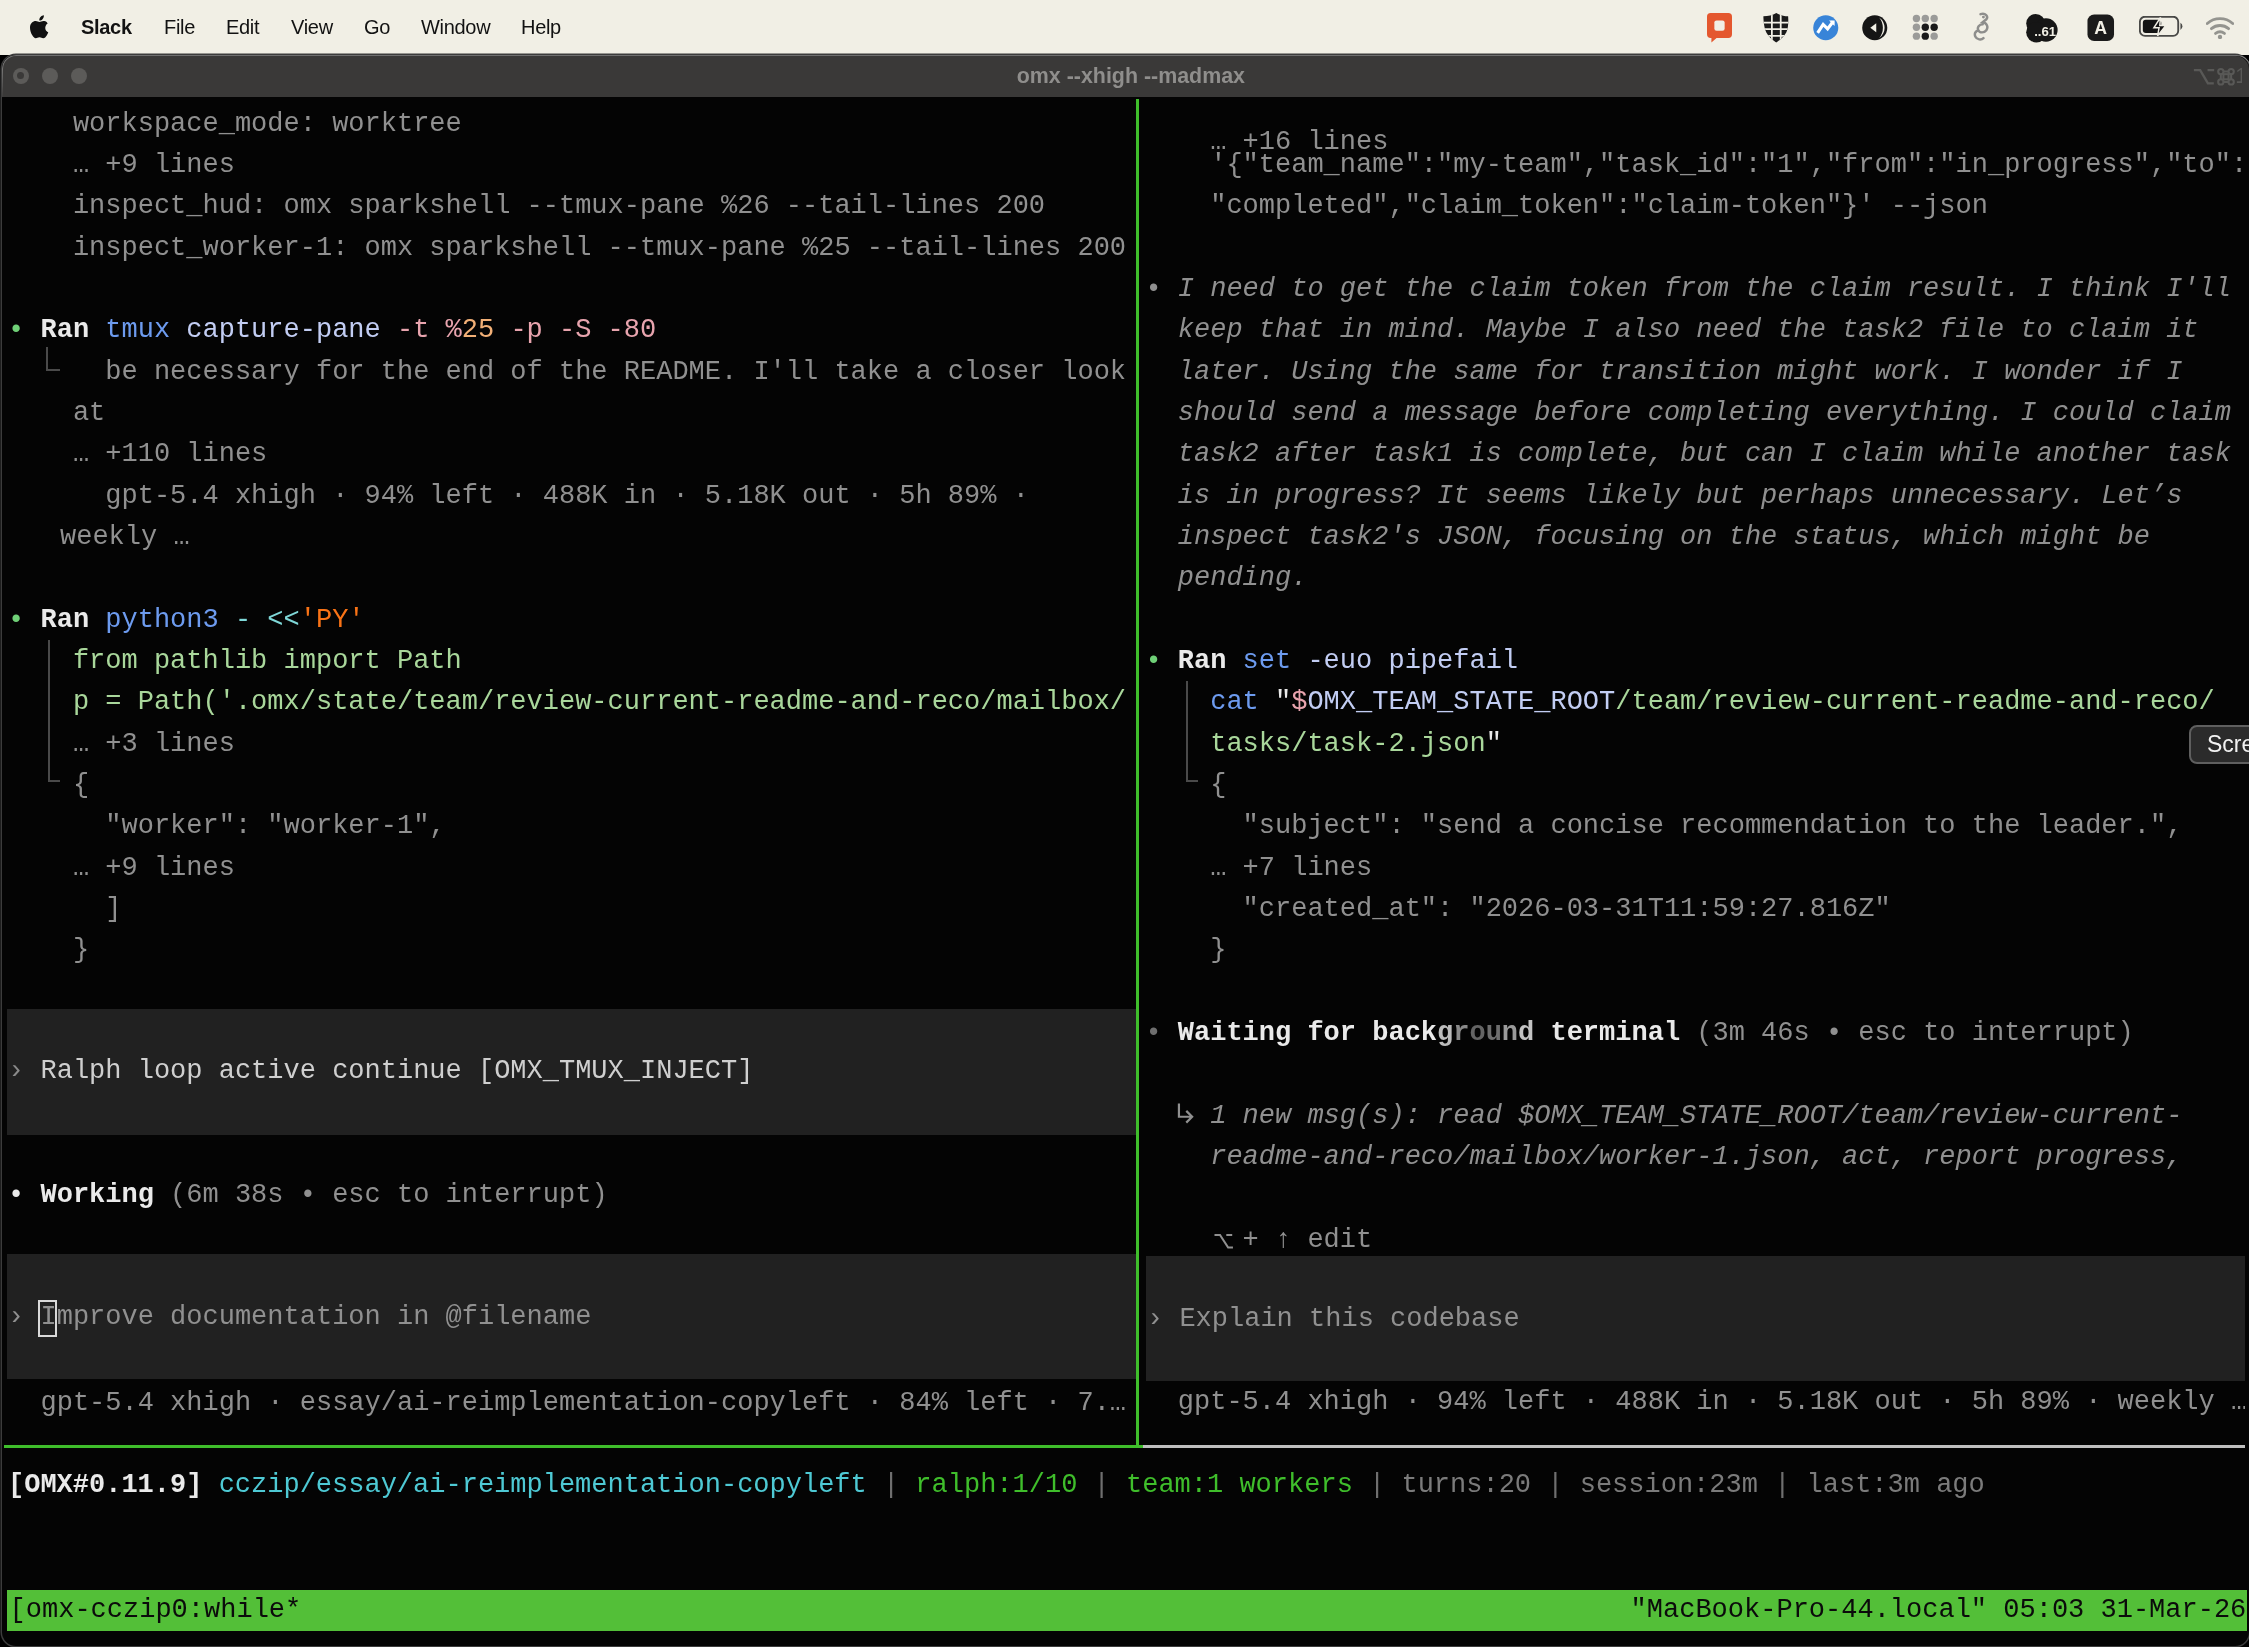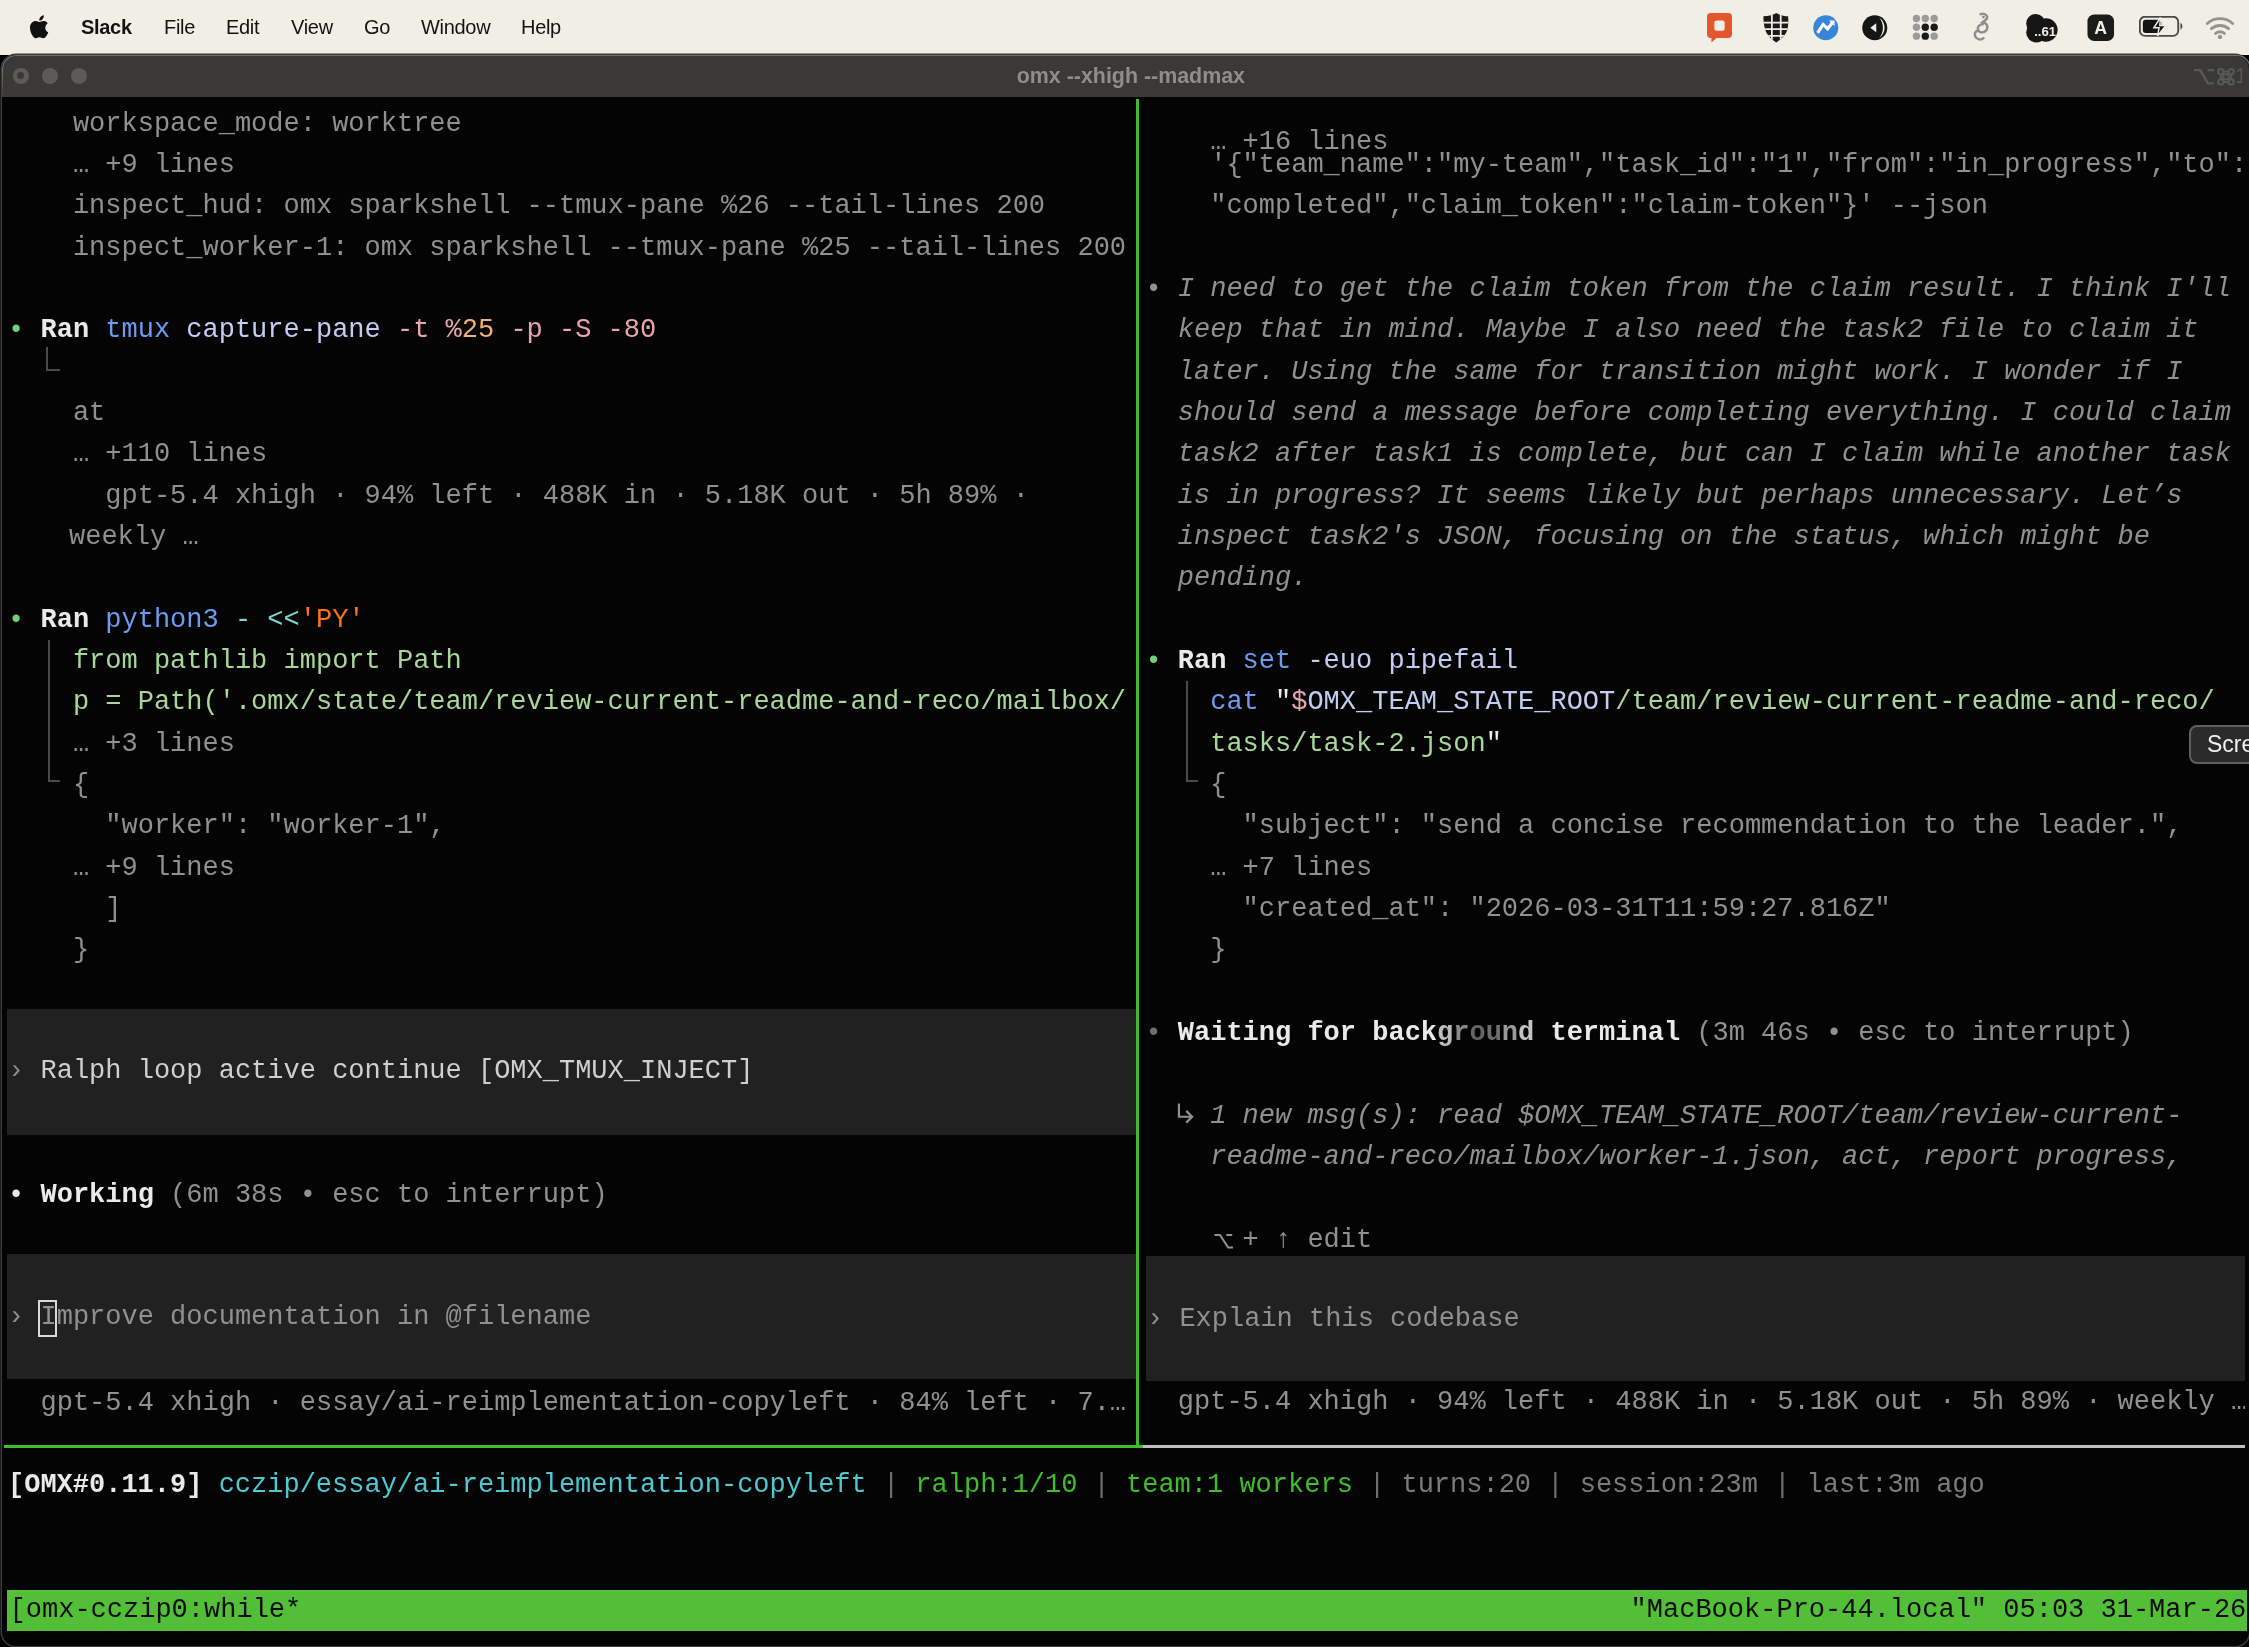--- a/index.html
+++ b/index.html
@@ -132,24 +132,25 @@
 <path d="M41 13 h7 M41 27 h7 M37.5 16.5 v7 M51.5 16.5 v7"></path>
 </g>
 <text x="57" y="29" font-family="Liberation Sans" font-size="29" fill="#595957">1</text>
   </svg>
 <div id="paneL" style="position:absolute;left:4.4px;top:97px;width:1132px;height:1347px;overflow:hidden;">
 <div class="ln" style="left:3.7px;top:6.6px;">    workspace_mode: worktree</div>
 <div class="ln" style="left:3.7px;top:48px;">    … +9 lines</div>
 <div class="ln" style="left:3.7px;top:89px;">    inspect_hud: omx sparkshell --tmux-pane %26 --tail-lines 200</div>
 <div class="ln" style="left:3.7px;top:131px;">    inspect_worker-1: omx sparkshell --tmux-pane %25 --tail-lines 200</div>
 <div class="ln" style="left:3.7px;top:213px;"><span class="gn">•</span> <b>Ran</b> <span class="bl">tmux</span> <span class="pw">capture-pane</span> <span class="pk">-t %</span><span class="or">25</span> <span class="pk">-p -S -80</span></div>
+<div class="ln" style="left:3.7px;top:255px;">      be necessary for the end of the README. I'll take a closer look</div>
 <div class="ln" style="left:3.7px;top:296px;">    at</div>
 <div class="ln" style="left:3.7px;top:337px;">    … +110 lines</div>
 <div class="ln" style="left:3.7px;top:379px;">      gpt-5.4 xhigh · 94% left · 488K in · 5.18K out · 5h 89% ·</div>
-<div class="ln" style="left:16px;top:420px;">   weekly …</div>
+<div class="ln" style="left:7px;top:420px;">   weekly …</div>
 <div class="ln" style="left:3.7px;top:503px;"><span class="gn">•</span> <b>Ran</b> <span class="bl">python3</span> <span class="cy">- &lt;&lt;</span><span class="vi">'PY'</span></div>
 <div class="ln" style="left:3.7px;top:544px;"><span class="cg">    from pathlib import Path</span></div>
 <div class="ln" style="left:3.7px;top:585px;"><span class="cg">    p = Path('.omx/state/team/review-current-readme-and-reco/mailbox/</span></div>
 <div class="ln" style="left:3.7px;top:627px;">    … +3 lines</div>
 <div class="ln" style="left:3.7px;top:668px;">    {</div>
 <div class="ln" style="left:3.7px;top:709px;">      "worker": "worker-1",</div>
 <div class="ln" style="left:3.7px;top:751px;">    … +9 lines</div>
 <div class="ln" style="left:3.7px;top:792px;">      ]</div>
 <div class="ln" style="left:3.7px;top:833px;">    }</div>
 <div class="vline" style="left:42px;top:250px;height:23.6px;"></div>

